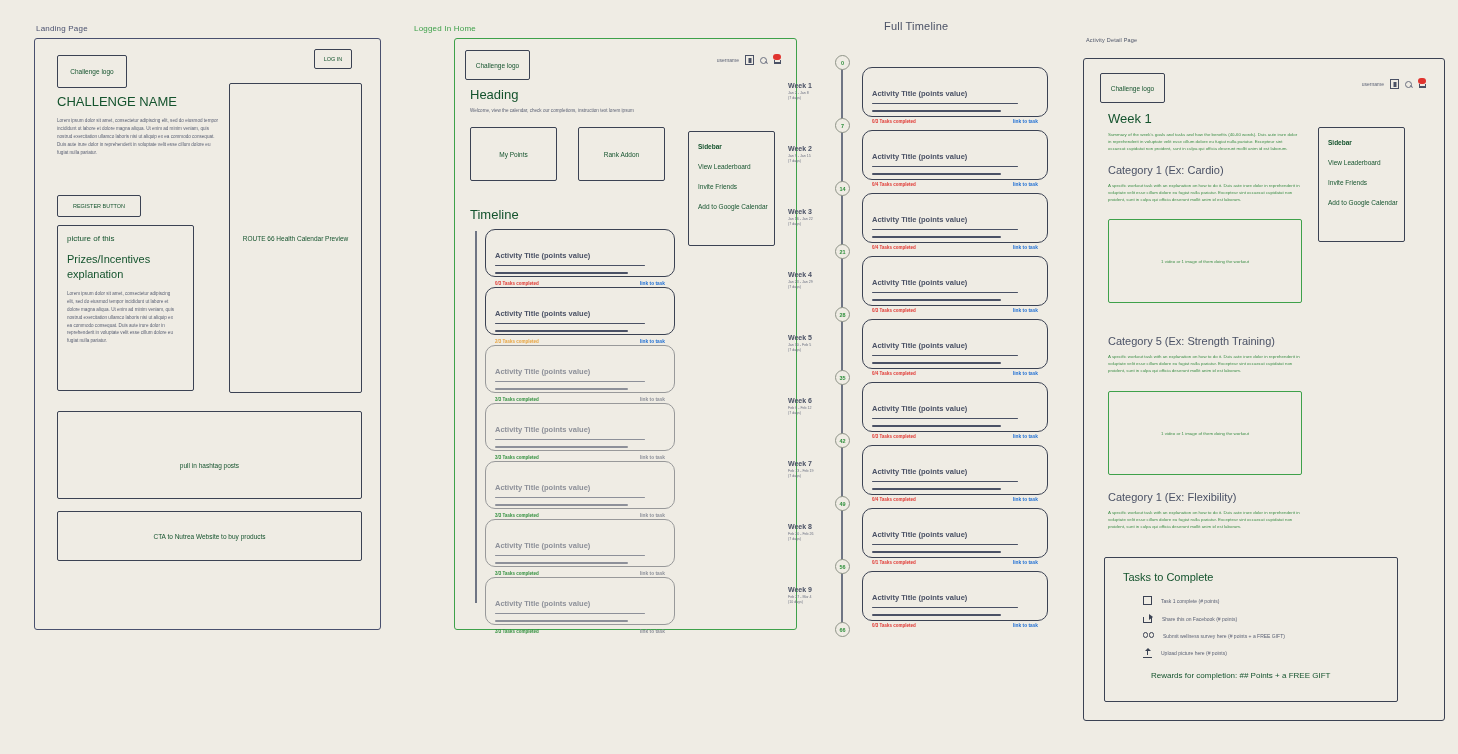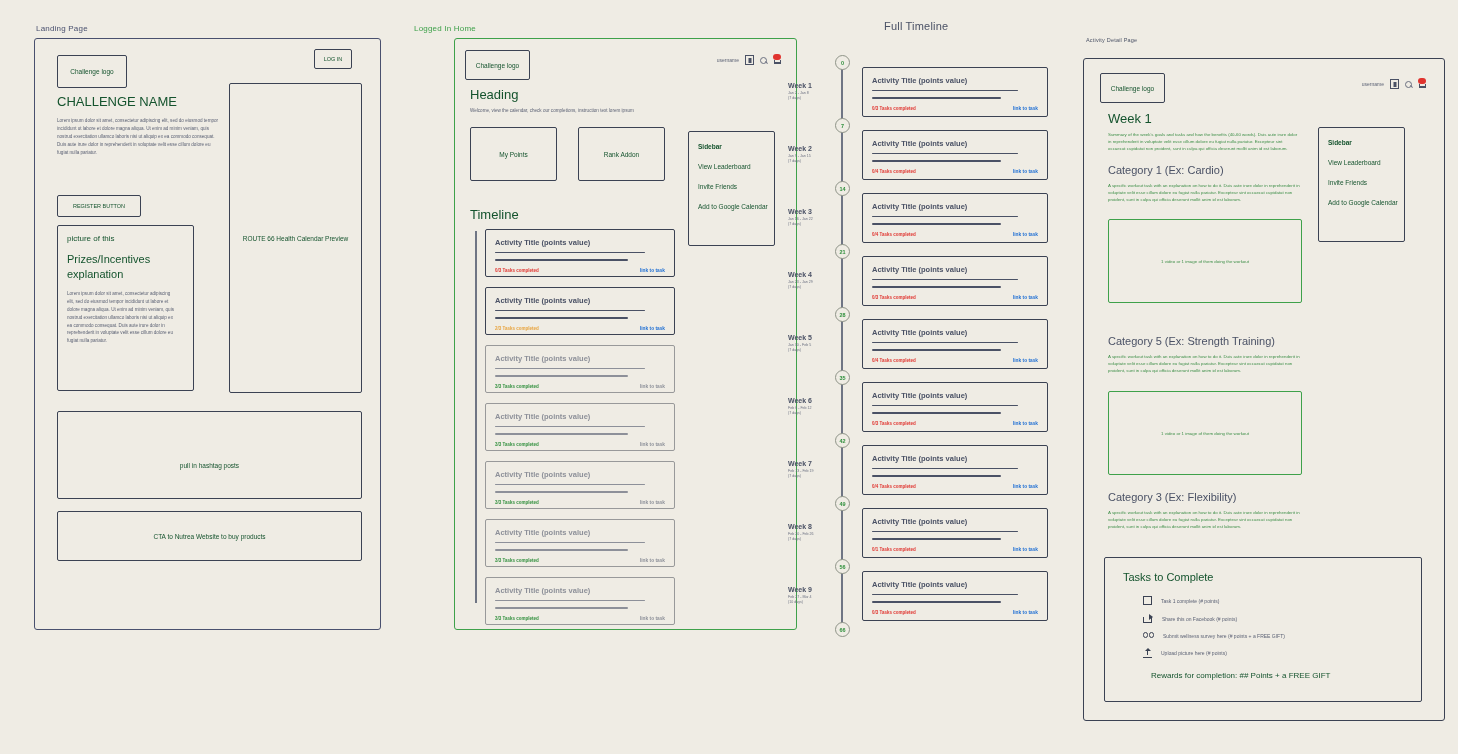--- a/index.html
+++ b/index.html
@@ -46,22 +46,22 @@
   .green-txt { color: #2f8f3c; }
   .red-txt { color: #e0332e; }
   .orange-txt { color: #e8a33d; }
   .blue-txt { color: #1f6fd4; }
 
   .hline { height: 1.3px; background: #4a5165; border-radius: 1px; }
 
   
   .act-card {
     border: 1.2px solid #3b4253;
-    border-radius: 2px;
-    padding: 8px 9px 6px 9px;
+    border-radius: 10px;
+    padding: 21px 9px 6px 9px;
     position: relative;
     background: transparent;
   }
   .act-card.faded { border-color: #98999a; }
   .act-title { font-size: 7.5px; font-weight: bold; color: #4a5165; margin-bottom: 5px; }
   .act-card.faded .act-title { color: #8d9099; }
   .act-card.faded .hline { background: #8d9099; }
   .act-foot {
     display: flex; justify-content: space-between; align-items: flex-end;
     margin-top: 7px;
@@ -445,31 +445,31 @@
     <div class="vidbox" style="position:absolute; left:24px; top:160px; width:194px; height:84px;">
       <span>1 video or 1 image of them doing the workout</span>
     </div>
 
     <div style="position:absolute; left:24px; top:276px;" class="cat-h">Category 5 (Ex: Strength Training)</div>
     <div style="position:absolute; left:24px; top:295px; width:196px;" class="cat-p">A specific workout task with an explanation on how to do it. Duis aute irure dolor in reprehenderit in voluptate velit esse cillum dolore eu fugiat nulla pariatur. Excepteur sint occaecat cupidatat non proident, sunt in culpa qui officia deserunt mollit anim id est laborum.</div>
     <div class="vidbox" style="position:absolute; left:24px; top:332px; width:194px; height:84px;">
       <span>1 video or 1 image of them doing the workout</span>
     </div>
 
-    <div style="position:absolute; left:24px; top:432px;" class="cat-h">Category 3 (Ex: Flexibility)</div>
+    <div style="position:absolute; left:24px; top:432px;" class="cat-h">Category 1 (Ex: Flexibility)</div>
     <div style="position:absolute; left:24px; top:451px; width:196px;" class="cat-p">A specific workout task with an explanation on how to do it. Duis aute irure dolor in reprehenderit in voluptate velit esse cillum dolore eu fugiat nulla pariatur. Excepteur sint occaecat cupidatat non proident, sunt in culpa qui officia deserunt mollit anim id est laborum.</div>
 
     <div class="bx" style="left:234px; top:68px; width:87px; height:115px;">
       <div style="position:absolute; left:9px; top:11px; font-weight:bold;" class="t-s grey">Sidebar</div>
       <div style="position:absolute; left:9px; top:31px;" class="t-s grey">View Leaderboard</div>
       <div style="position:absolute; left:9px; top:51px;" class="t-s grey">Invite Friends</div>
       <div style="position:absolute; left:9px; top:71px;" class="t-s grey">Add to Google Calendar</div>
     </div>
 
-    <div class="bx" style="left:20px; top:498px; width:318px; height:145px;">
+    <div class="bx" style="left:20px; top:498px; width:294px; height:145px;">
       <div style="position:absolute; left:18px; top:13px;" class="t-l grey">Tasks to Complete</div>
       <div id="task-list" style="position:absolute; left:38px; top:38px;">
           <div class="task-row">
             <span class="chk"></span>
             <span class="tlabel">Task 1 complete (# points)</span>
           </div>
           <div class="task-row">
             <span class="ico-share">
               <span class="b"></span>
               <span class="a"></span>

